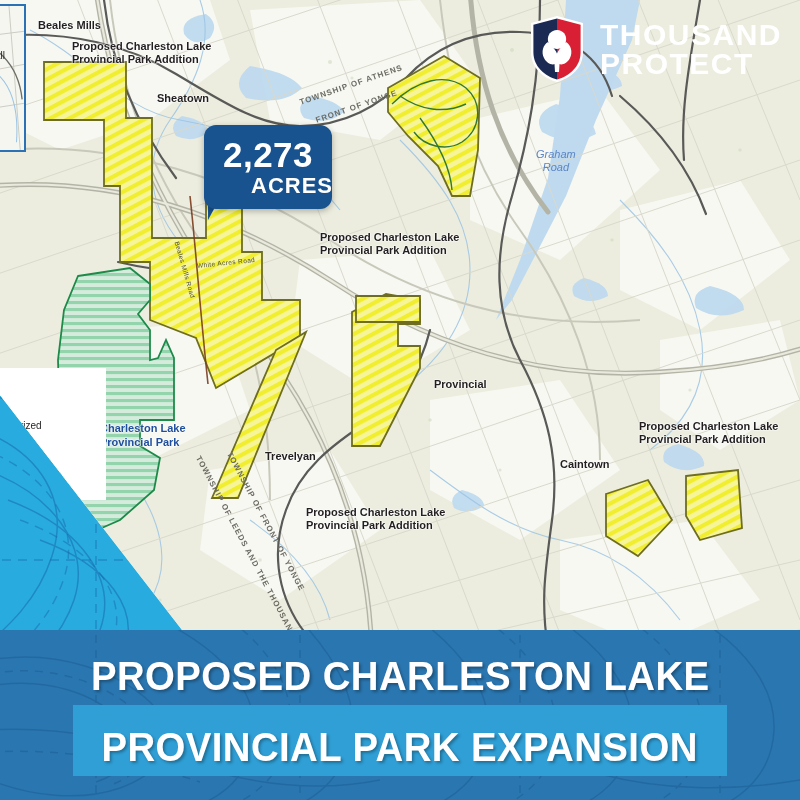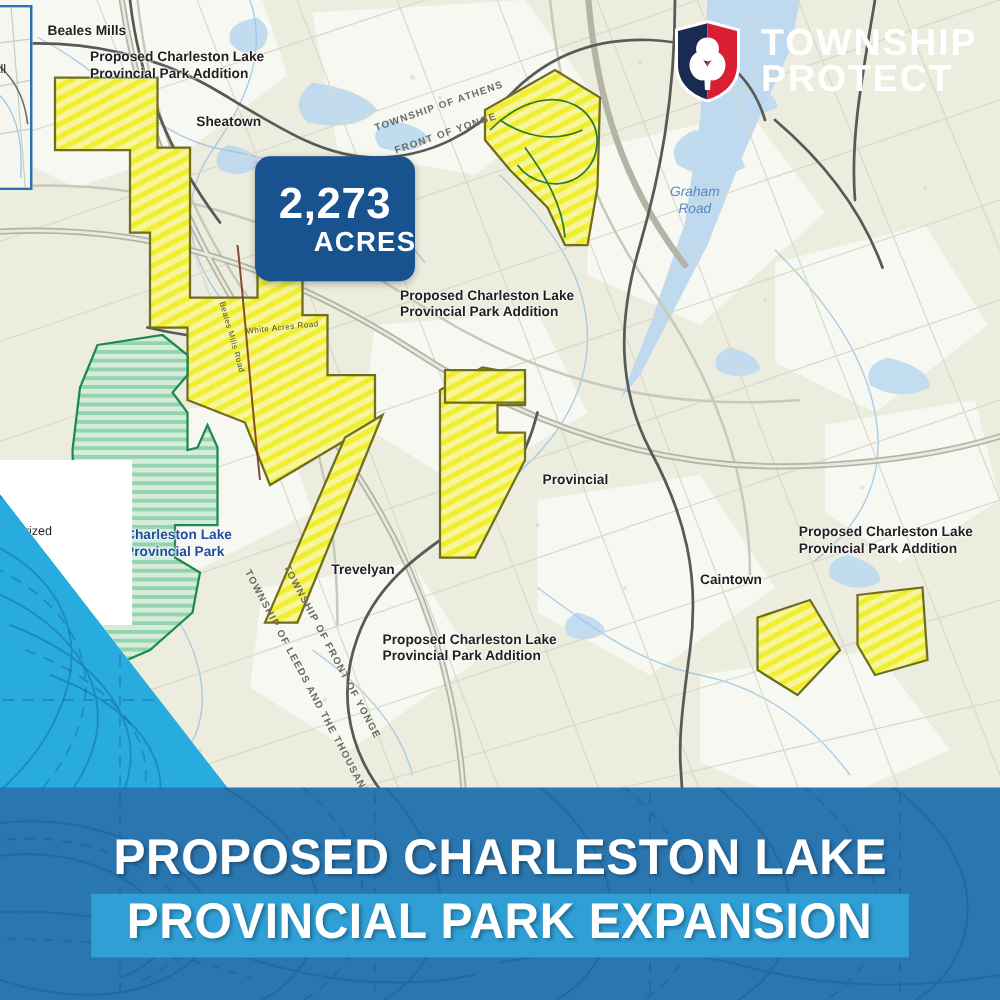--- a/index.html
+++ b/index.html
@@ -27,21 +27,21 @@
   .map svg{position:absolute;left:0;top:0;width:800px;height:648px;display:block;}
 
   
   .inset-topleft{position:absolute;left:-40px;top:4px;width:66px;height:148px;
                  background:#f3f5f1;border:2px solid #2a72b5;box-sizing:border-box;}
   .inset-legend{position:absolute;left:-46px;top:368px;width:152px;height:132px;
                 background:#ffffff;
                 clip-path:polygon(0 0, 100% 0, 100% 100%, 44% 100%, 0 56%);}
 
   
-  .callout{position:absolute;left:204px;top:125px;width:128px;height:100px;
+  .callout{position:absolute;left:204px;top:125px;width:128px;height:84px;
            background:#18528f;border-radius:12px;
            display:flex;flex-direction:column;align-items:center;
            justify-content:center;line-height:1;
            box-shadow:0 2px 6px rgba(0,0,0,.28);}
   .callout .big{color:#fff;font-size:35px;font-weight:bold;letter-spacing:.5px;
                 font-family:"Liberation Sans",sans-serif;}
   .callout .small{color:#fff;font-size:22px;font-weight:bold;letter-spacing:1px;
                   margin-top:3px;margin-left:48px;}
   .callout-tail{position:absolute;left:208px;top:198px;width:0;height:0;
                 border-left:12px solid #18528f;
@@ -58,21 +58,21 @@
   
   .banner{position:absolute;left:0;bottom:0;width:800px;height:170px;
           background:#2a76b0;overflow:hidden;}
   .banner .bcont{position:absolute;inset:0;opacity:.55;}
   .banner .btext{position:absolute;left:0;top:0;width:800px;height:170px;
                  display:flex;flex-direction:column;align-items:center;
                  justify-content:center;gap:6px;}
   .line1{color:#fff;font-size:40px;font-weight:bold;letter-spacing:.4px;
          text-shadow:2px 2px 3px rgba(0,0,0,.30);white-space:nowrap;
          transform:scaleX(.96);}
-  .line2wrap{background:#2f9fd6;padding:0 16px 6px 16px;}
+  .line2wrap{background:#2f9fd6;padding:20px 16px 6px 16px;}
   .line2{color:#fff;font-size:40px;font-weight:bold;letter-spacing:.4px;
          text-shadow:2px 2px 3px rgba(0,0,0,.30);white-space:nowrap;
          transform:scaleX(.96);}
 
   
   .lbl{position:absolute;white-space:nowrap;}
   .lbl-place{font-size:11px;font-weight:bold;color:#231f20;
              text-shadow:0 0 2px #fff,0 0 2px #fff,0 0 2px #fff;}
   .lbl-prop{font-size:11px;font-weight:bold;color:#231f20;line-height:1.22;
             text-shadow:0 0 2px #fff,0 0 2px #fff,0 0 2px #fff;}
@@ -360,21 +360,21 @@
             <path d="M20 28 C 15 31 13 38 16 44 C 19 50 25 52 29 49
                      C 31 46 30 40 27 36 C 25 33 22 30 20 28 Z"></path>
             <path d="M38 28 C 43 31 45 38 42 44 C 39 50 33 52 29 49
                      C 27 46 28 40 31 36 C 33 33 36 30 38 28 Z"></path>
             <path d="M26 42 L32 42 L31 58 L27 58 Z"></path>
           </g>
         </g>
       </svg>
     </div>
     <div class="wordmark">
-      <div>TOWNSHIP</div>
+      <div>THOUSAND</div>
       <div>PROTECT</div>
     </div>
   </div>
 
   <div class="banner">
     <div class="bcont">
       <svg viewBox="0 0 800 170" preserveAspectRatio="none" style="width:100%;height:100%;">
         <g fill="none" stroke="#1d5f95" stroke-width="1.5">
           <path d="M-10 30 C 60 18 120 44 150 72 C 182 102 170 140 120 158 C 80 172 30 166 -10 150"></path>
           <path d="M-10 56 C 50 46 96 66 118 88 C 142 112 132 140 96 152"></path>

